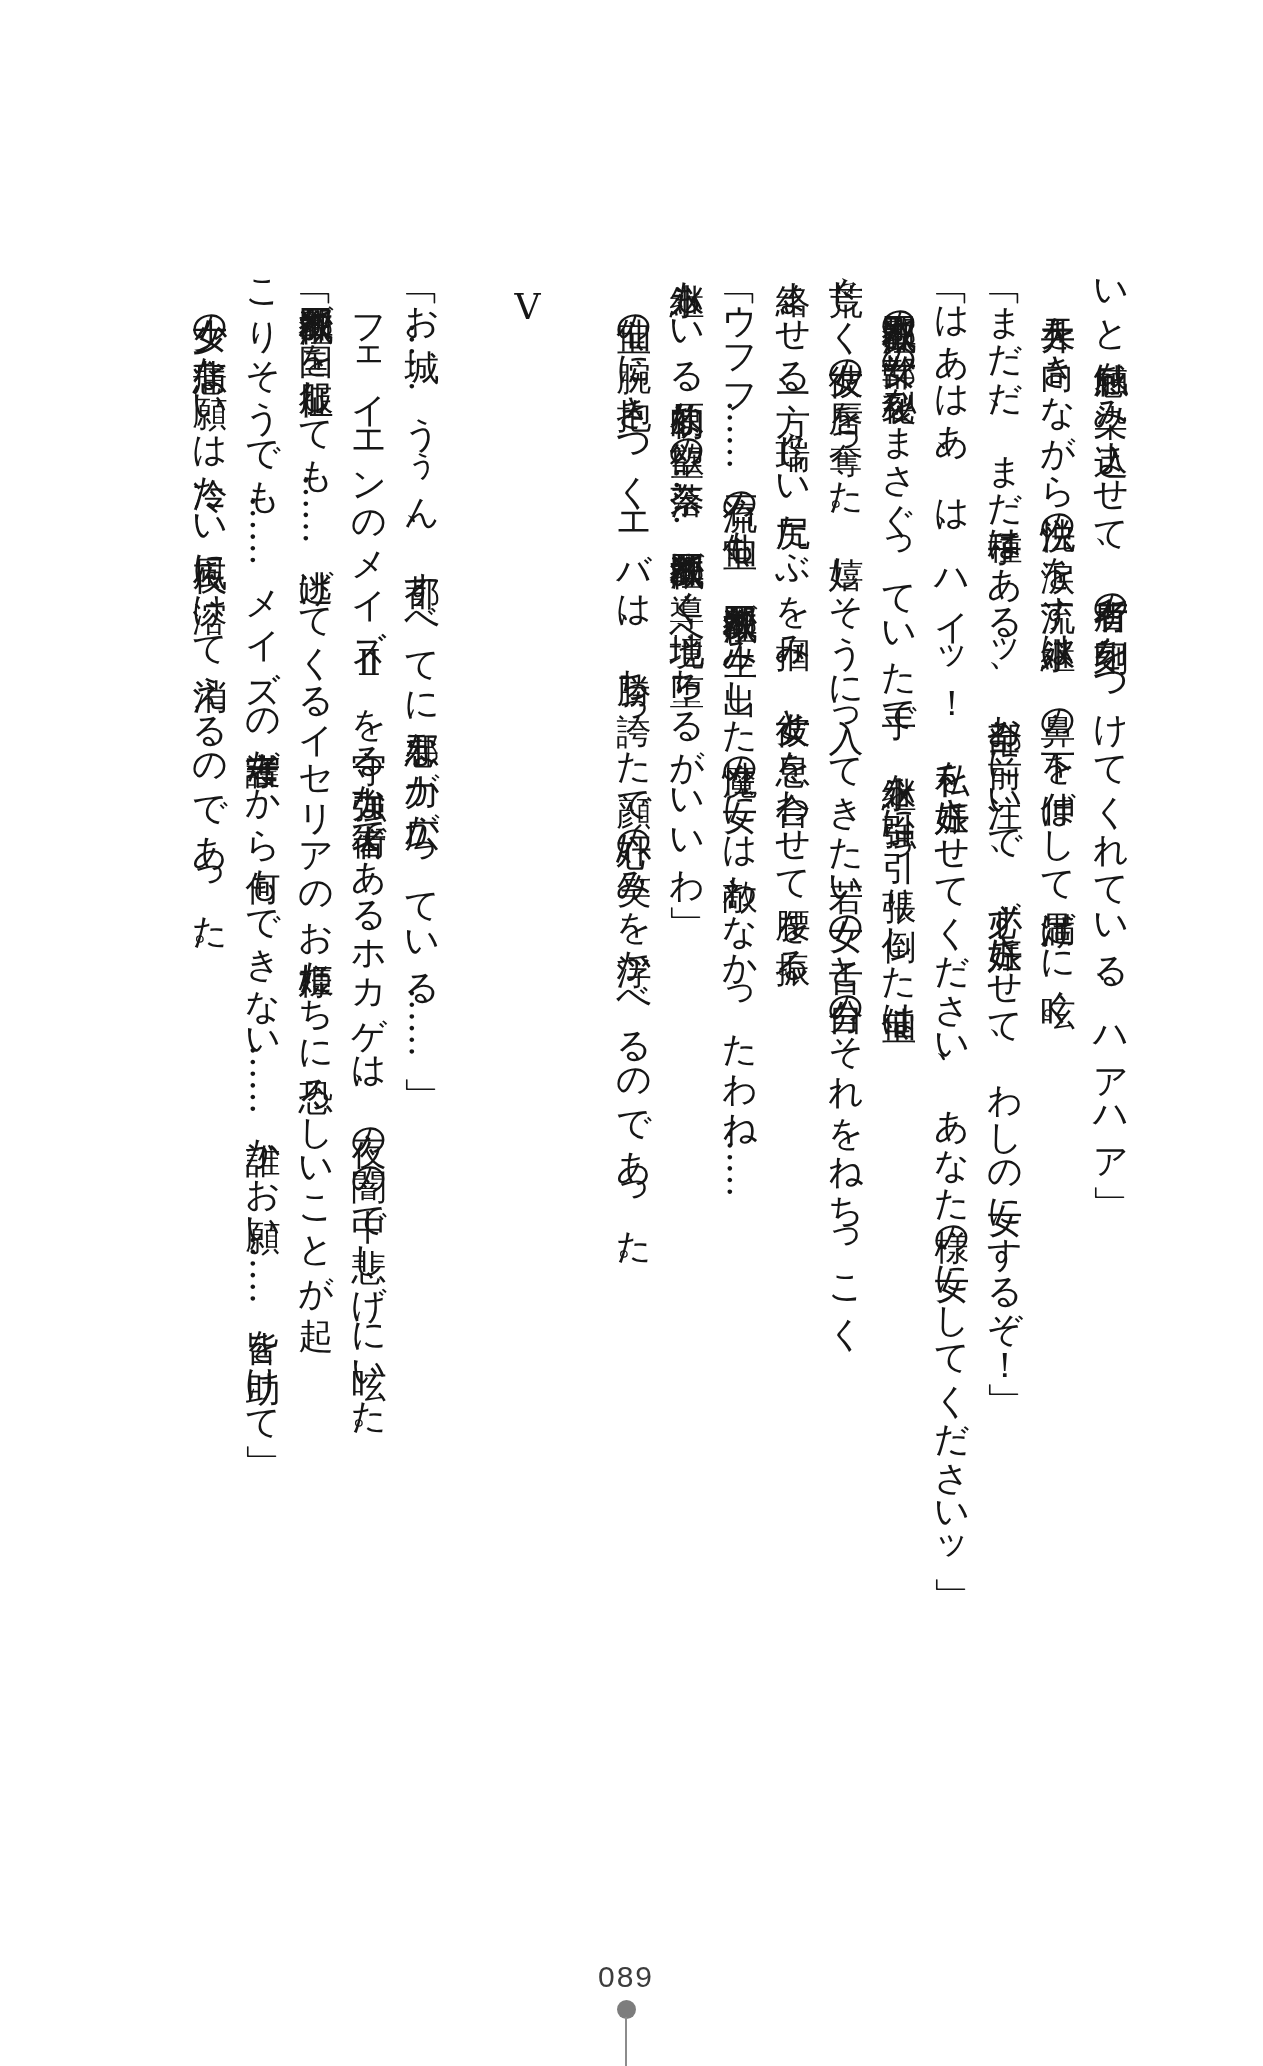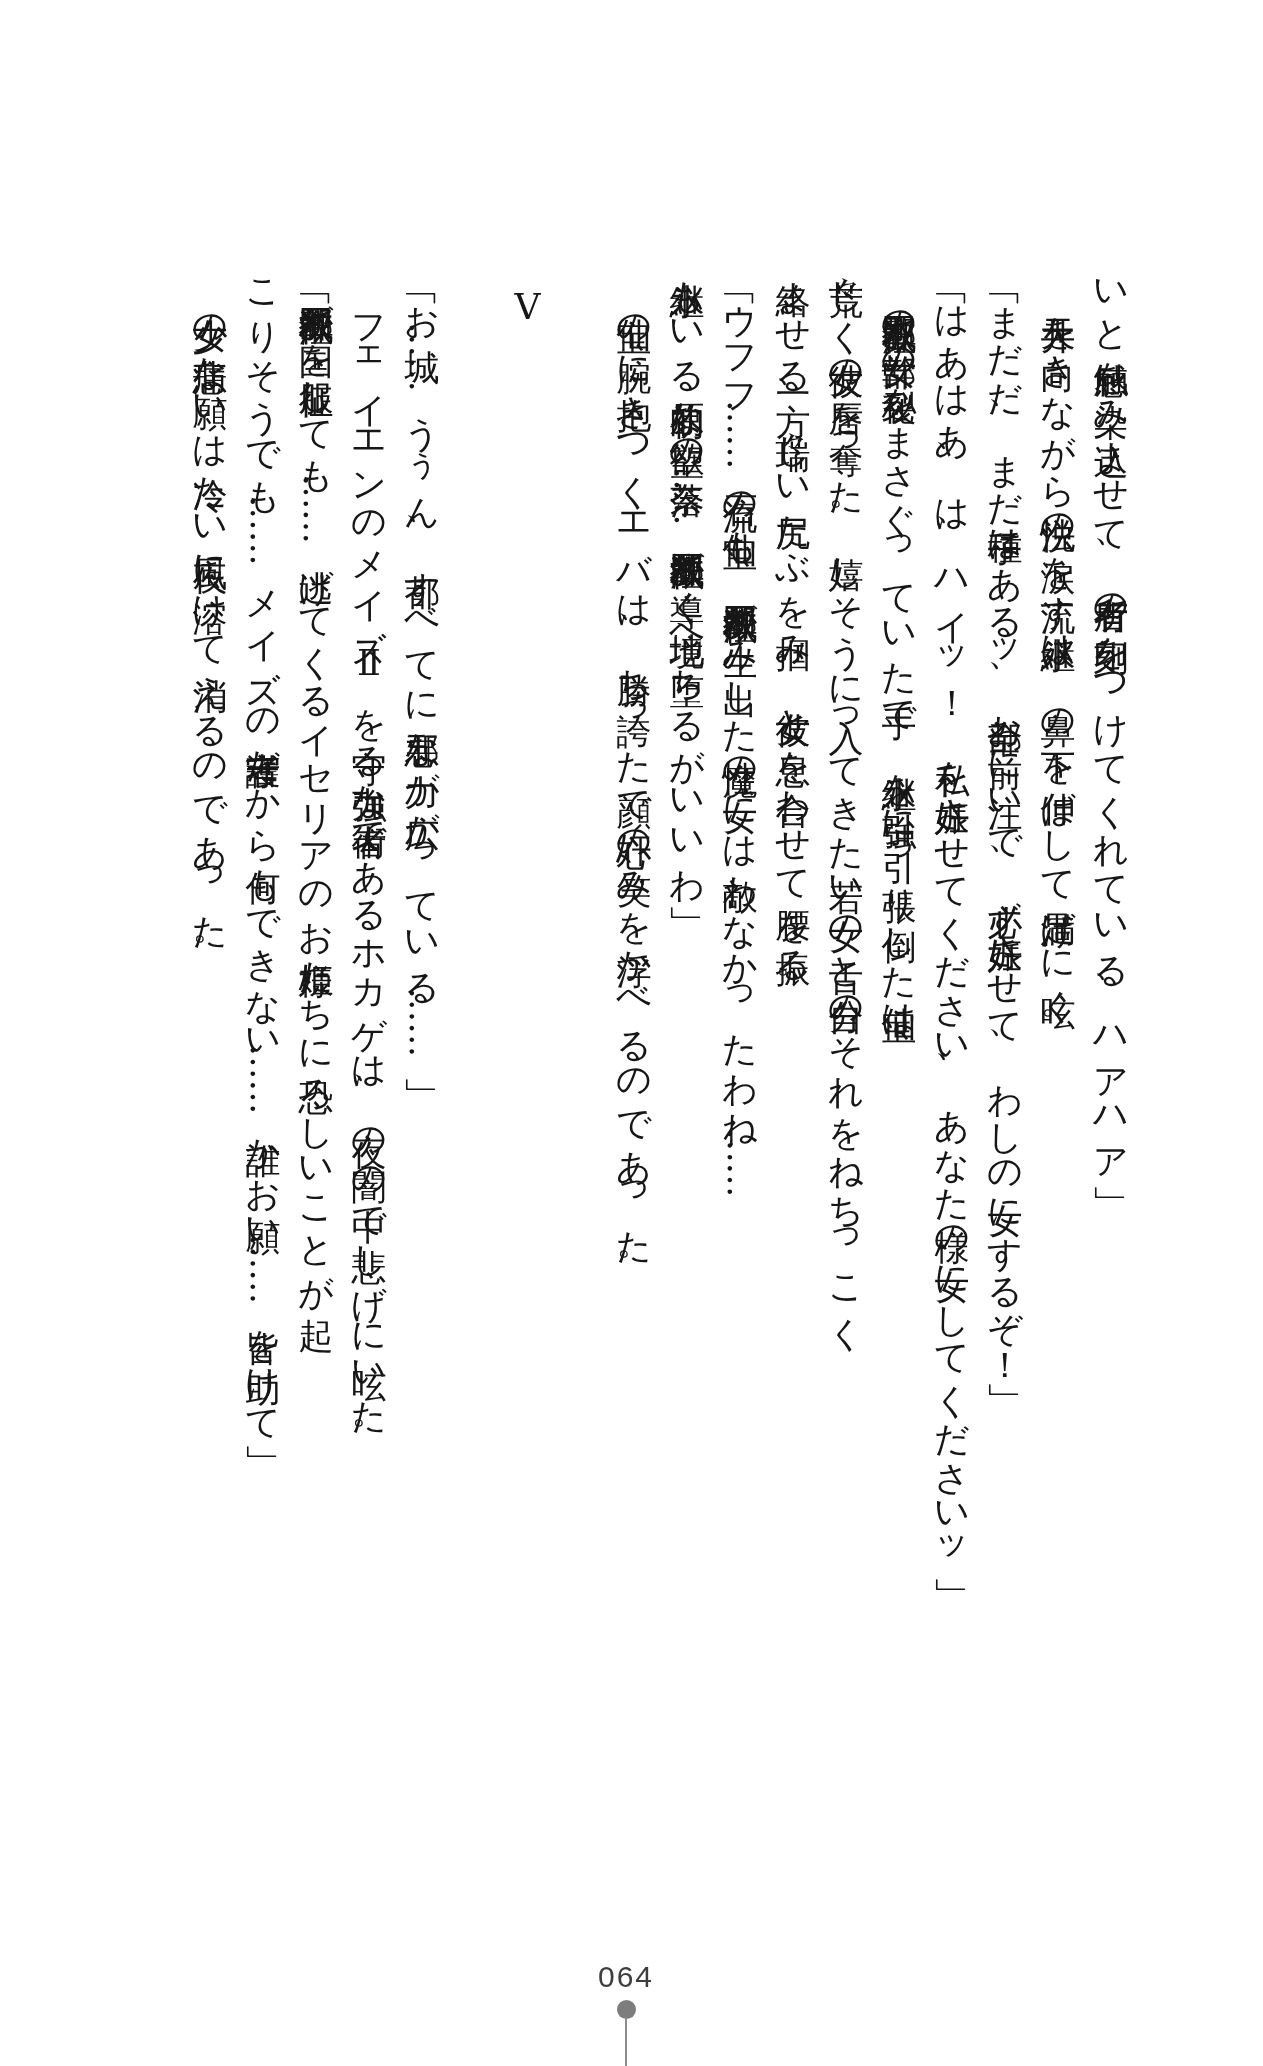--- a/index.html
+++ b/index.html
@@ -77,18 +77,18 @@
       <div class="col indent-none">氷継もいる原初的な欲望の奈落……淫祇邪教団が導く境地へ堕ちるがいいわ」</div>
       <div class="col indent-para">宝仙の腕に抱きつくエバは、勝ち誇った顔で奸心の笑みを浮かべるのであった。</div>
       <div class="col heading">V</div>
       <div class="col indent-bracket">「お城……うぅん、都すべてに邪悪な力が広がっている……」</div>
       <div class="col indent-para" style="letter-spacing: -0.73px;">フェイエンのメイズⅡを守る強力な術者であるホカゲは、夜の闇の中で悲しげに呟いた。</div>
       <div class="col indent-bracket" style="letter-spacing: -0.5px;">「淫祇邪教団が国を征服しても……逃げてくるイセリアのお姫様たちに恐ろしいことが起</div>
       <div class="col indent-none">こりそうでも……メイズの守護者だから何もできない……誰かお願い……皆を助けて」</div>
       <div class="col indent-para">少女の悲痛な願いは冷たい夜風に溶けて消えるのであった。</div>
     </div>
 
-  <div class="page-num">064</div>
+  <div class="page-num">089</div>
 
   <div class="footer-dot"></div>
   <div class="footer-line"></div>
 
 </div>
 
 </body></html>

